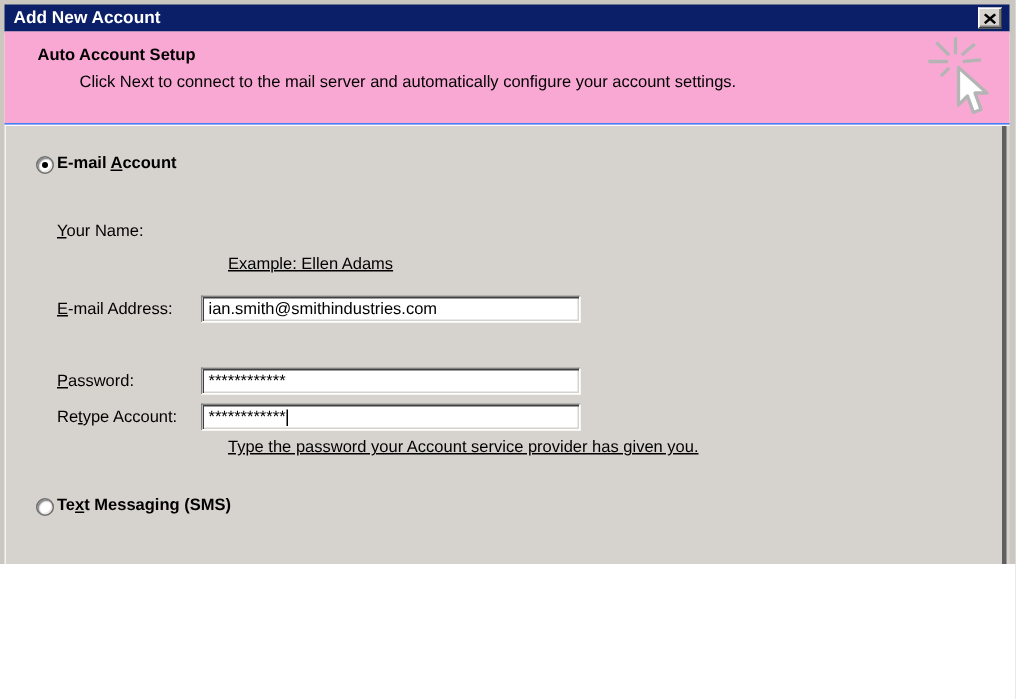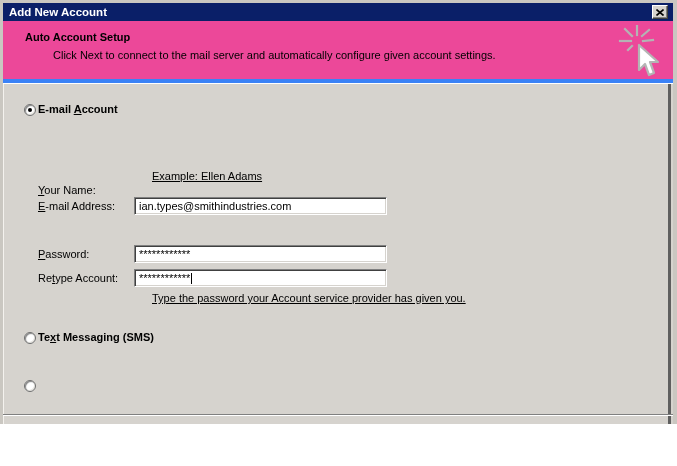--- a/index.html
+++ b/index.html
@@ -1,38 +1,38 @@
 <!DOCTYPE html>
 <html><head>
 <meta charset="utf-8">
 <style>
   html,body { margin:0; padding:0; }
   body { font-family: "Liberation Sans", sans-serif; }
   #stage {
-    position: relative; width: 677px; height: 424px;
+    position: relative; width: 677px; height: 376px;
     background: #cac7c1; overflow: hidden;
     font-size: 11px; color: #000;
   }
   
   .titlebar {
     position: absolute; left: 3px; top: 3px; width: 670px; height: 18px;
     background: #0a1f68; color: #fff; font-weight: bold; font-size: 11.5px;
     line-height: 18px; padding-left: 6px; box-sizing: border-box;
   }
   .close-btn {
     position: absolute; left: 652px; top: 5px; width: 16px; height: 14px;
     background: #d6d3ce;
     border: 1px solid; border-color: #ffffff #404040 #404040 #ffffff;
     box-shadow: inset -1px -1px 0 #808080;
     box-sizing: border-box; display: flex; align-items: center; justify-content: center;
   }
   .header {
     position: absolute; left: 3px; top: 21px; width: 670px; height: 62px;
-    background: #ec4899;
-    border-bottom: 4px solid #3b82f6;
+    background: #f9a8d4;
+    border-bottom: 1px solid #3b82f6;
     box-shadow: 0 1px 0 #ffffff;
     box-sizing: border-box;
   }
   .header-title { position: absolute; left: 22px; top: 10px; font-weight: bold; }
   .header-subtitle { position: absolute; left: 50px; top: 28px; }
   .wizard-art { position: absolute; left: 612px; top: 4px; }
   .body-area {
     position: absolute; left: 3px; top: 84px; width: 670px; height: 373px;
     background: #d6d3ce;
   }
@@ -89,46 +89,46 @@
   </div>
   <div class="close-btn">
     <svg width="8" height="7" viewBox="0 0 8 7">
       <line x1="0.5" y1="0.5" x2="7.5" y2="6.5" stroke="#000" stroke-width="1.6"></line>
       <line x1="7.5" y1="0.5" x2="0.5" y2="6.5" stroke="#000" stroke-width="1.6"></line>
     </svg>
   </div>
 
   <div class="header">
     <div class="header-title">Auto Account Setup</div>
-    <div class="header-subtitle">Click Next to connect to the mail server and automatically configure given account settings.</div>
+    <div class="header-subtitle">Click Next to connect to the mail server and automatically configure your account settings.</div>
     <svg class="wizard-art" width="48" height="58" viewBox="0 0 48 58" fill="none" stroke="#b4b4b4" stroke-width="2.2" stroke-linecap="square">
       <line x1="22" y1="10" x2="22" y2="0"></line>
       <line x1="17" y1="11" x2="10" y2="4"></line>
       <line x1="27" y1="11" x2="34" y2="5"></line>
       <line x1="16" y1="16" x2="5" y2="16"></line>
       <line x1="28" y1="16" x2="38" y2="15"></line>
       <line x1="17" y1="21" x2="13" y2="25"></line>
       <polygon points="24,20 24,45 30,39 34,50 39,48 35,37 43,37" fill="#ffffff" stroke-linejoin="round"></polygon>
     </svg>
   </div>
 
   <div class="body-area"></div>
   <div class="hl-left"></div>
   <div class="shadow-right"></div>
 
   <div class="radio" style="left:24px; top:104px;">
     <div class="dot"></div>
   </div>
   <div class="radio-label" style="left:38px; top:103px;"><span>E-mail </span><span class="ul">A</span><span>ccount</span></div>
 
-  <div class="field-label" style="left:38px; top:148px;margin-top:36px;"><span></span><span class="ul">Y</span><span>our Name:</span></div>
+  <div class="field-label" style="left:38px; top:148px;"><span></span><span class="ul">Y</span><span>our Name:</span></div>
   <div class="helper" style="top:170px;">Example: Ellen Adams</div>
 
   <div class="field-label" style="left:38px; top:200px;"><span></span><span class="ul">E</span><span>-mail Address:</span></div>
-  <div class="tbox" style="top:197px;"><span>ian.types@smithindustries.com</span></div>
+  <div class="tbox" style="top:197px;"><span>ian.smith@smithindustries.com</span></div>
 
   <div class="field-label" style="left:38px; top:248px;text-align:center;"><span></span><span class="ul">P</span><span>assword:</span></div>
   <div class="tbox" style="top:245px;"><span>************</span></div>
 
   <div class="field-label" style="left:38px; top:272px;"><span>Re</span><span class="ul">t</span><span>ype Account:</span></div>
   <div class="tbox" style="top:269px;"><span>************</span><span class="caret"></span></div>
   <div class="helper" style="top:292px;">Type the password your Account service provider has given you.</div>
 
   <div class="radio" style="left:24px; top:332px;"></div>
   <div class="radio-label" style="left:38px; top:331px;"><span>Te</span><span class="ul">x</span><span>t Messaging (SMS)</span></div>

